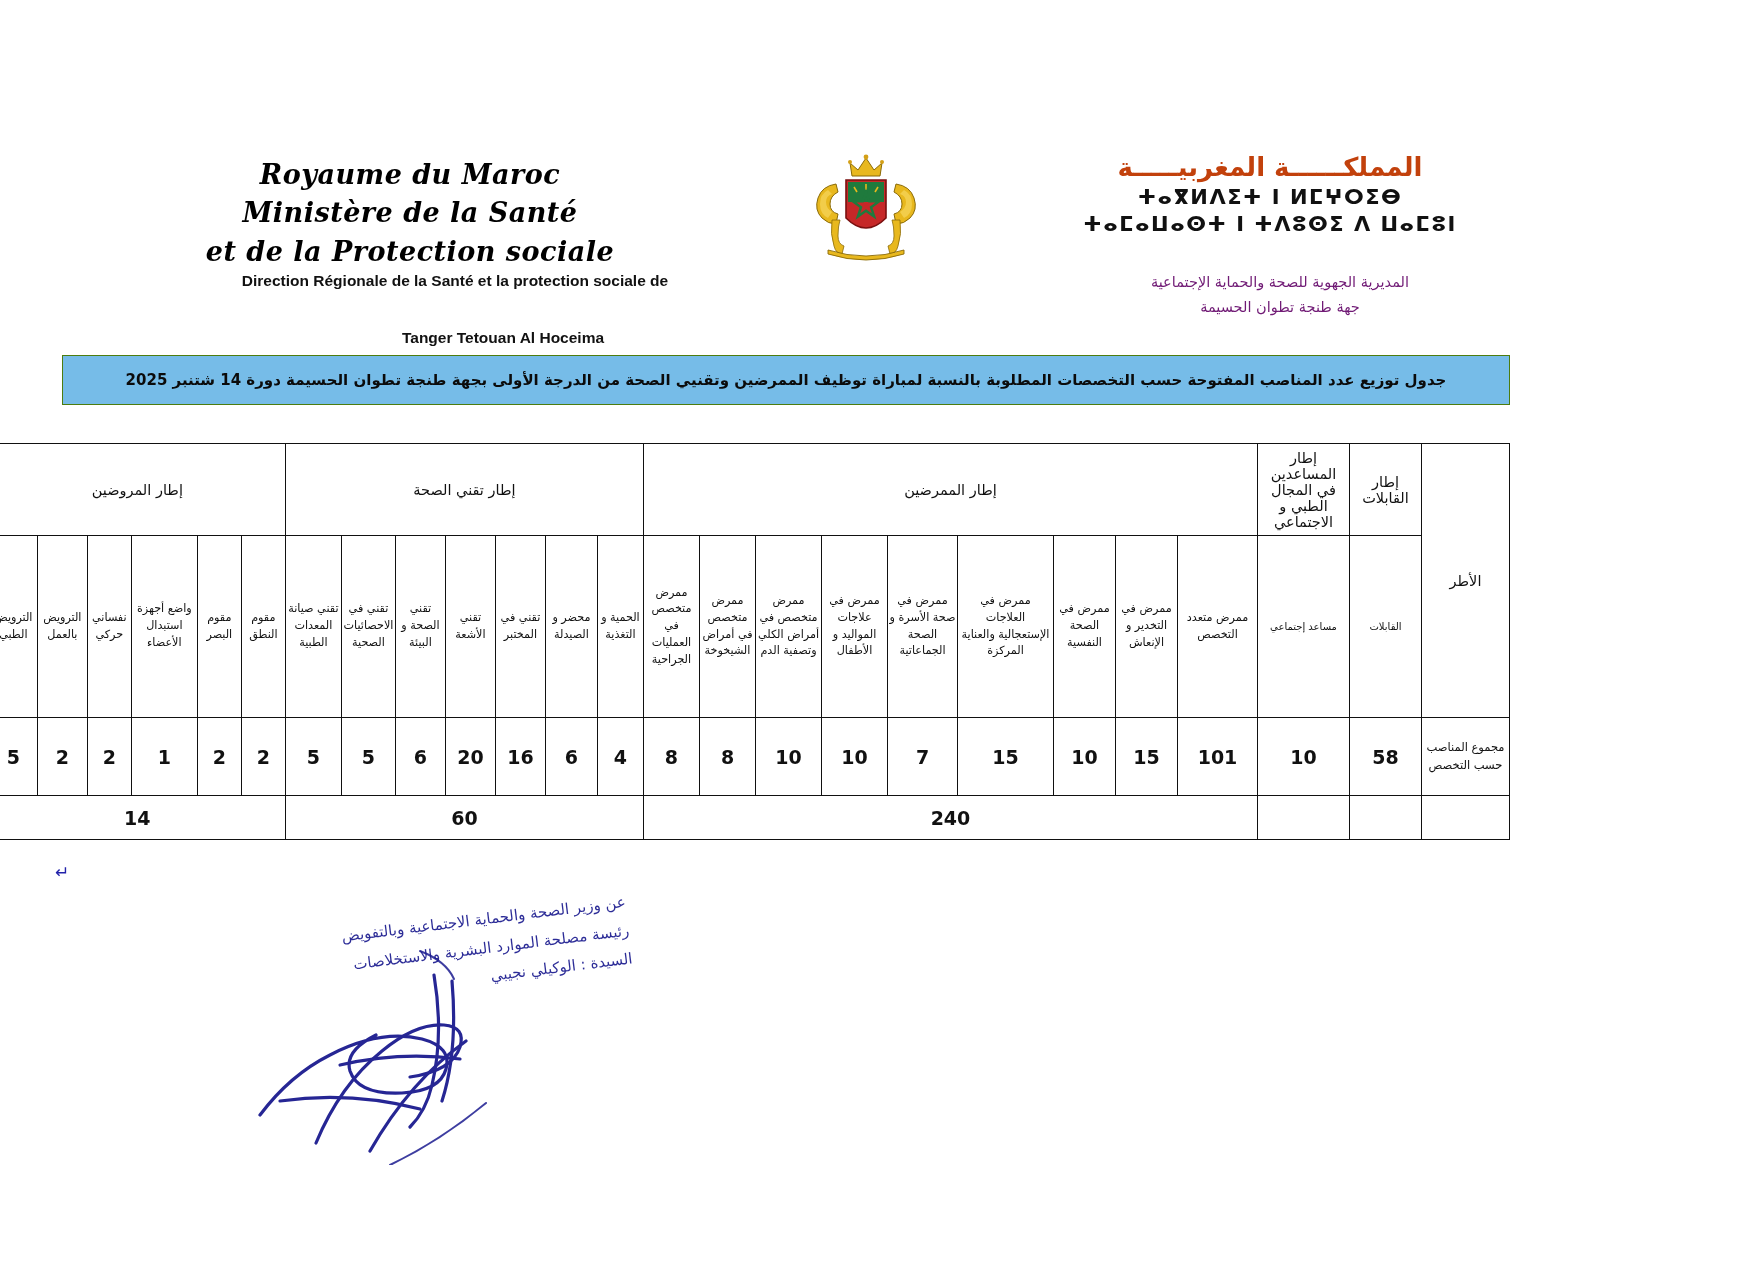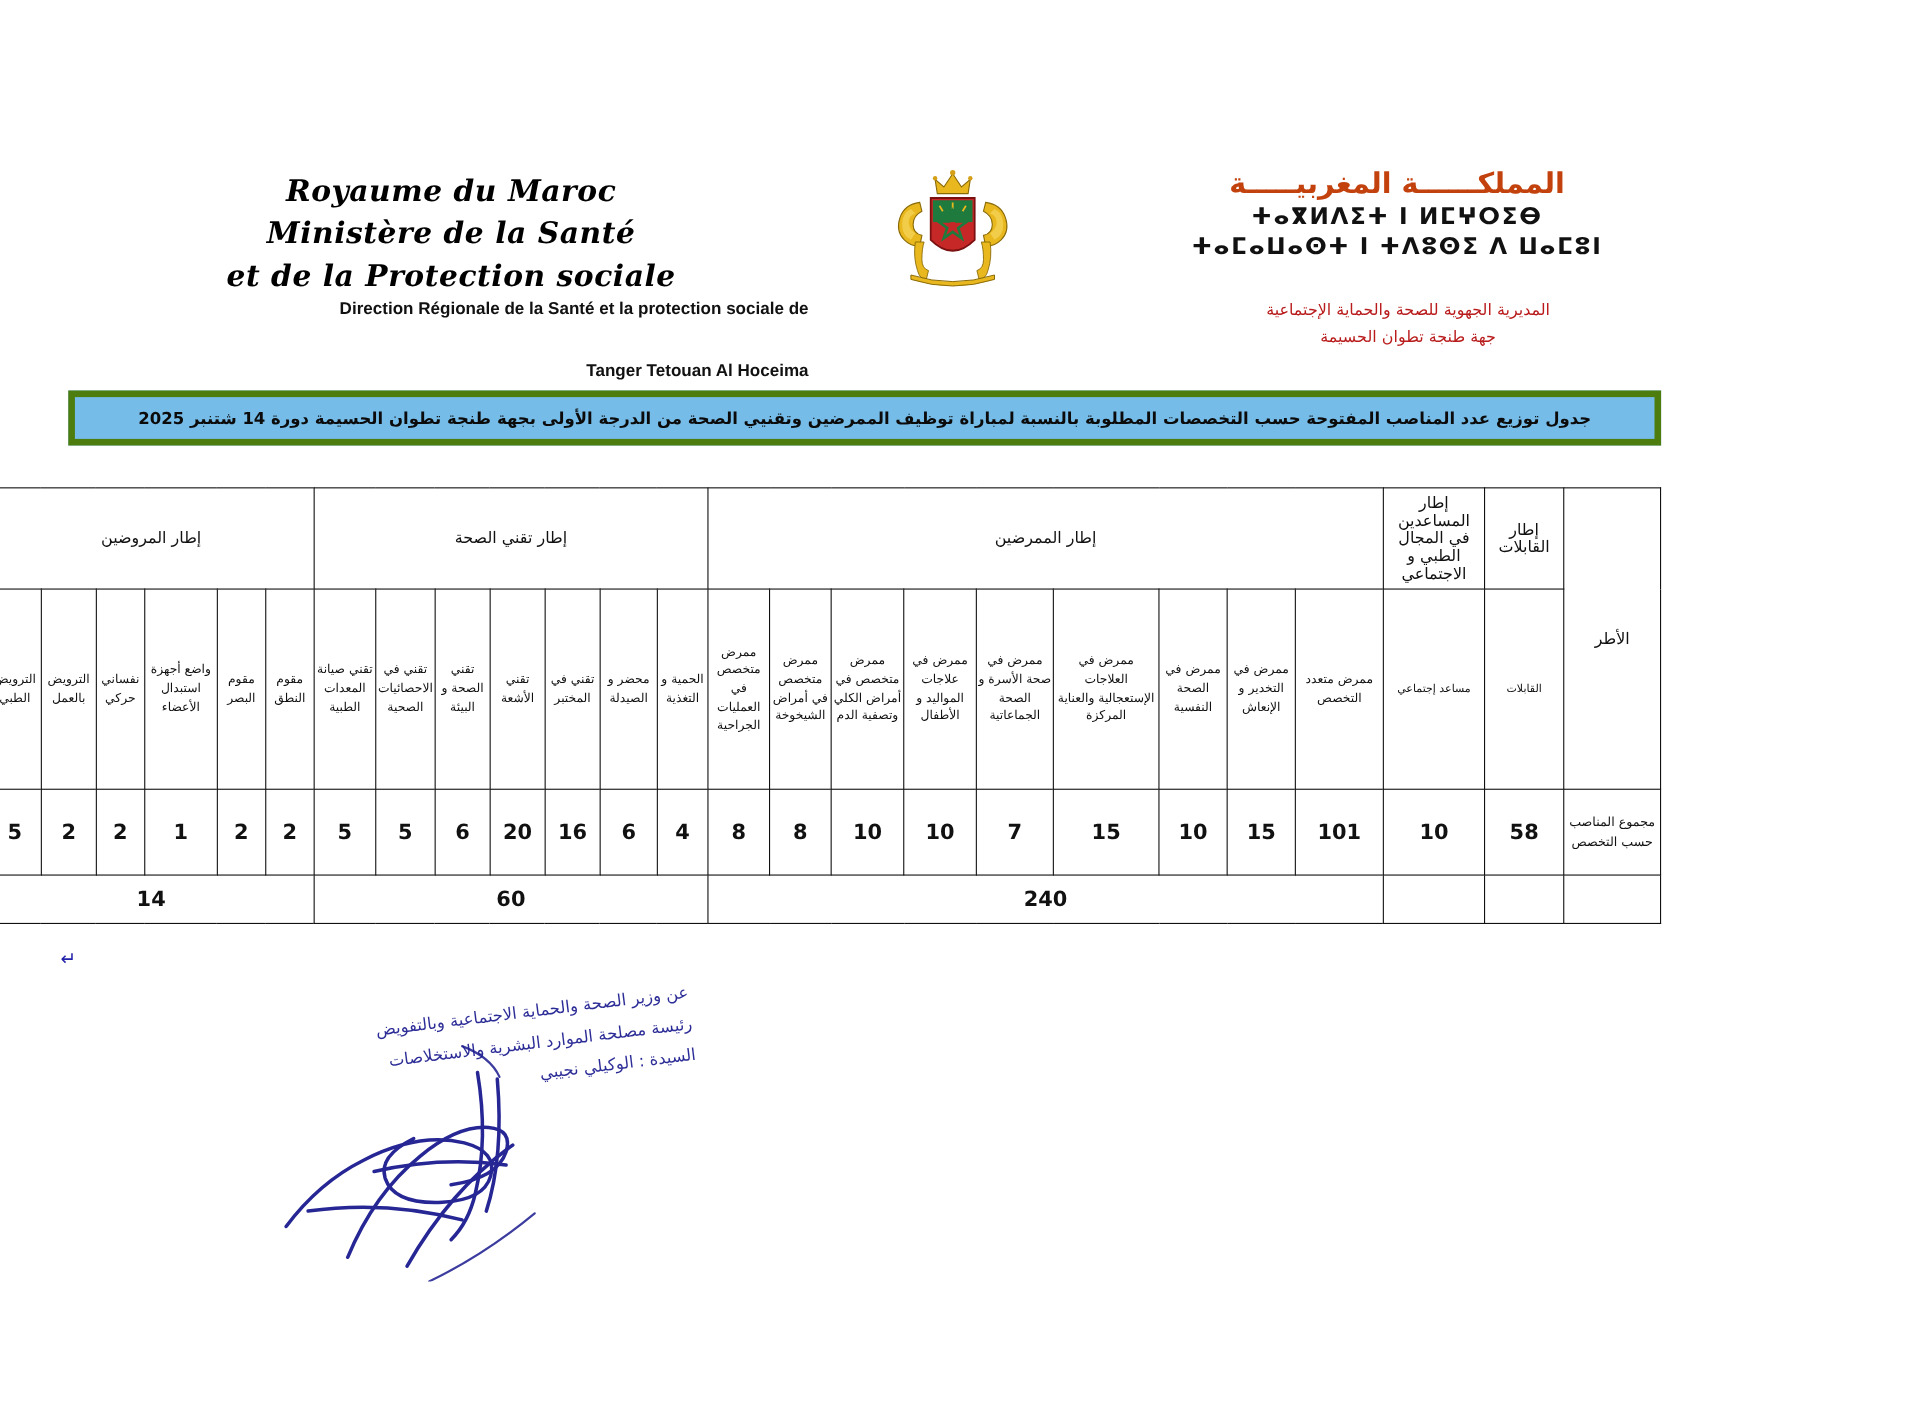--- a/index.html
+++ b/index.html
@@ -48,40 +48,40 @@
   .hdr-ar .tif-line{
     font-family:"DejaVu Sans", sans-serif;
     font-size:21px;font-weight:bold;line-height:1.3;
     letter-spacing:1.5px;
     color:#111;
     white-space:nowrap;
   }
 
   .sub-fr{
     position:absolute;left:175px;top:120px;width:560px;
-    direction:ltr;text-align:right;
+    direction:ltr;text-align:center;
     font-family:"Liberation Sans", sans-serif;
     font-size:15.5px;font-weight:600;line-height:1.65;
     color:#111;
   }
   .sub-fr .ln2{padding-left:96px;margin-top:31px;}
 
   .sub-ar{
     position:absolute;left:1030px;top:122px;width:500px;
     direction:rtl;text-align:center;
     font-family:"DejaVu Sans", sans-serif;
     font-size:14.5px;line-height:1.75;
-    color:#b91c1c;
+    color:#701a75;
   }
 
   
   .banner{
     position:absolute;left:62px;top:355px;width:1448px;height:50px;
     background:#76bce8;
-    border:6px solid #4d7c0f;
+    border:1px solid #4d7c0f;
     box-sizing:border-box;
     display:flex;align-items:center;justify-content:center;
   }
   .banner-text{
     direction:rtl;text-align:center;
     font-family:"DejaVu Sans", sans-serif;
     font-size:15px;font-weight:bold;line-height:1.2;
     color:#0b0b0b;
     padding:0 10px;
     white-space:nowrap;

